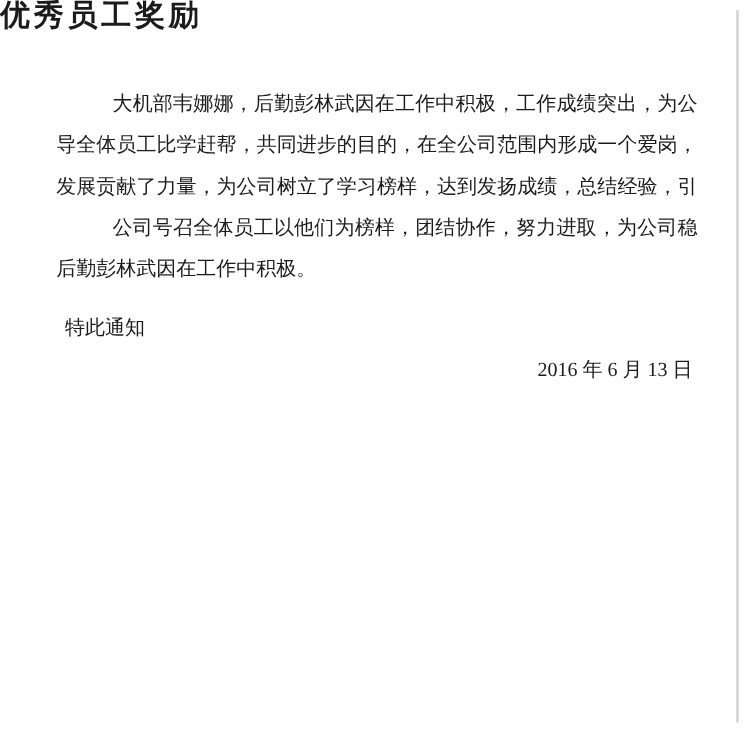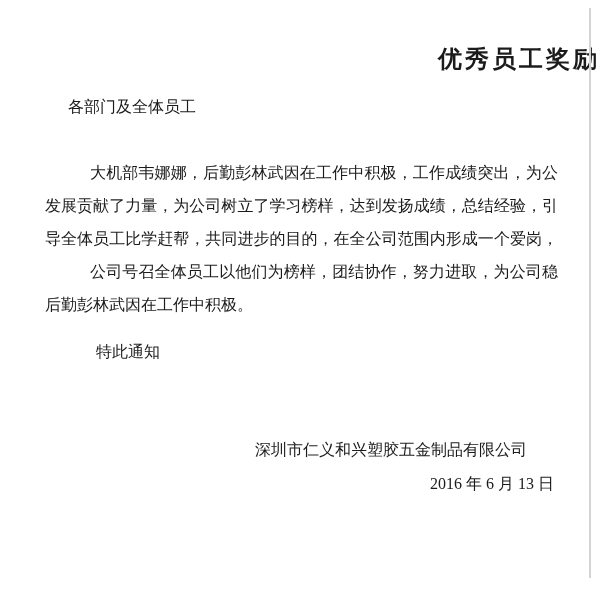--- a/index.html
+++ b/index.html
@@ -19,22 +19,21 @@
   .page-edge-line {
     position: absolute;
     left: 589px;
     top: 8px;
     width: 2px;
     height: 570px;
     background: #d4d4d4;
   }
   .title {
     margin: 0;
-    padding-top: 46px;
-    text-align: right;
+    text-align: left;
     font-size: 24px;
     font-weight: bold;
     letter-spacing: 3px;
     line-height: 27px;
   }
   .salutation {
     margin-top: 25px;
     margin-left: 68px;
     font-size: 16px;
     line-height: 18px;
@@ -52,21 +51,21 @@
   }
   .line.fill {
     text-align: justify;
     text-align-last: justify;
   }
   .line.indent {
     text-indent: 45px;
   }
   .closing {
     margin-top: 21px;
-    margin-left: 96px;
+    margin-left: 52px;
     font-size: 16px;
     line-height: 20px;
   }
   .company {
     margin-top: 78px;
     margin-right: 73px;
     text-align: right;
     font-size: 16px;
     line-height: 20px;
   }
@@ -79,29 +78,27 @@
   }
 </style>
 </head>
 <body>
 
 <div class="page">
   <div class="page-edge-line"></div>
 
   <h1 class="title">优秀员工奖励</h1>
 
-  <div class="salutation">各部门及全体员工</div>
 
   <div class="body-block">
     <div class="line fill indent">大机部韦娜娜，后勤彭林武因在工作中积极，工作成绩突出，为公司</div>
+    <div class="line fill">导全体员工比学赶帮，共同进步的目的，在全公司范围内形成一个爱岗，</div>
     <div class="line fill">发展贡献了力量，为公司树立了学习榜样，达到发扬成绩，总结经验，引</div>
-    <div class="line fill">导全体员工比学赶帮，共同进步的目的，在全公司范围内形成一个爱岗，</div>
 
     <div class="line fill indent">公司号召全体员工以他们为榜样，团结协作，努力进取，为公司稳固，</div>
     <div class="line">后勤彭林武因在工作中积极。</div>
   </div>
 
   <div class="closing">特此通知</div>
 
-  <div class="company">深圳市仁义和兴塑胶五金制品有限公司</div>
 
   <div class="date">2016 年 6 月 13 日</div>
 </div>
 
 </body></html>

